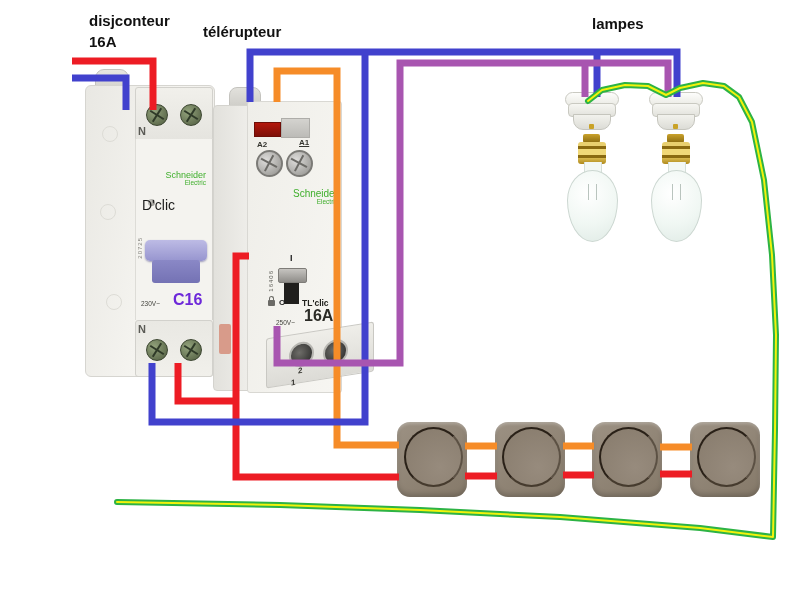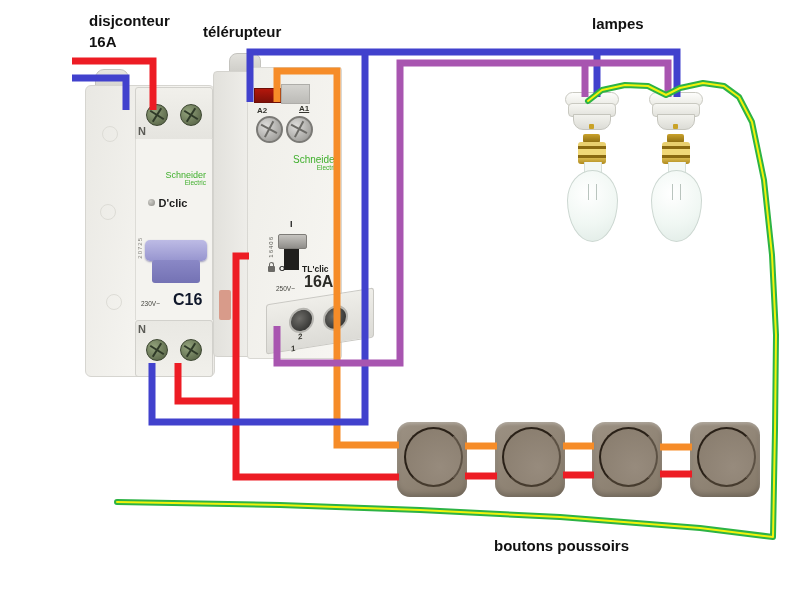--- a/index.html
+++ b/index.html
@@ -31,35 +31,35 @@
   #breaker .s-t1{left:10px;top:16px;} #breaker .s-t2{left:44px;top:16px;}
   #breaker .s-b1{left:10px;top:18px;} #breaker .s-b2{left:44px;top:18px;}
   #breaker .b-ntop{position:absolute;left:53px;top:40px;font-size:11px;font-weight:bold;color:#5a5a55;}
   #breaker .b-nbot{position:absolute;left:53px;top:238px;font-size:11px;font-weight:bold;color:#5a5a55;}
   #breaker .b-front{position:absolute;left:50px;top:54px;width:76px;height:181px;
     background:#f4f3ef;border-left:1px solid #dddcd7;border-right:1px solid #d2d1cc;}
   .sch-logo{position:absolute;text-align:right;line-height:1;}
   .sch-logo .l1{display:block;color:#3faf2c;font-weight:normal;font-size:9px;}
   .sch-logo .l2{display:block;color:#3faf2c;font-size:6.5px;}
   #breaker .sch-logo{left:14px;top:32px;width:56px;}
-  #breaker .b-dclic{position:absolute;left:6px;top:58px;width:62px;text-align:center;
-    font-size:11px;font-weight:bold;color:#1c1c1c;}
+  #breaker .b-dclic{position:absolute;left:6px;top:58px;width:62px;text-align:left;
+    font-size:14px;font-weight:normal;color:#1c1c1c;}
   #breaker .b-dot{position:absolute;left:12px;top:60px;width:7px;height:7px;border-radius:50%;
     background:radial-gradient(circle at 35% 35%,#cfcec9,#8a8984);}
   #breaker .b-lever-top{position:absolute;left:60px;top:155px;width:62px;height:21px;border-radius:5px;
     background:linear-gradient(#bdbbe5,#9795cf);box-shadow:0 1px 2px #9a99b9;}
   #breaker .b-lever-bot{position:absolute;left:67px;top:175px;width:48px;height:23px;border-radius:3px;
     background:linear-gradient(#8a88c6,#7472b4);}
   #breaker .b-code{position:absolute;left:52px;top:152px;font-size:6px;color:#84837e;
     writing-mode:vertical-rl;transform:rotate(180deg);letter-spacing:1px;}
   #breaker .b-volt{position:absolute;left:56px;top:215px;font-size:6.5px;color:#45453f;}
-  #breaker .b-c16{position:absolute;left:88px;top:206px;font-size:16px;font-weight:bold;color:#0f172a;}
-
-  
-  #teleswitch{position:absolute;left:213px;top:67px;width:150px;height:292px;z-index:2;}
+  #breaker .b-c16{position:absolute;left:88px;top:206px;font-size:16px;font-weight:bold;color:#6d28d9;}
+
+  
+  #teleswitch{position:absolute;left:213px;top:101px;width:150px;height:292px;z-index:2;}
   #teleswitch .t-clip{position:absolute;left:16px;top:-14px;width:30px;height:18px;
     background:linear-gradient(#e2e1dc,#cfcec9);border:1px solid #c4c3be;border-radius:8px 8px 0 0;}
   #teleswitch .t-side{position:absolute;left:0;top:4px;width:36px;height:284px;
     background:linear-gradient(90deg,#e2e1dc,#efeeea);border:1px solid #d4d3ce;border-radius:4px 0 0 4px;}
   #teleswitch .t-din{position:absolute;left:5px;top:218px;width:12px;height:30px;background:#d89b8a;border-radius:2px;}
   #teleswitch .t-front{position:absolute;left:34px;top:0;width:93px;height:290px;
     background:linear-gradient(100deg,#efeee9,#f7f6f2);border:1px solid #d9d8d3;border-radius:3px;}
   #teleswitch .t-ind-red{position:absolute;left:6px;top:20px;width:25px;height:13px;
     background:linear-gradient(#b3170c,#7e1008);border:1px solid #6e0e07;}
   #teleswitch .t-ind-grey{position:absolute;left:33px;top:16px;width:27px;height:18px;
@@ -129,21 +129,20 @@
 </style>
 </head>
 <body>
 
 <div id="canvas">
 
   <div class="lbl" id="lbl-breaker1">disjconteur</div>
   <div class="lbl" id="lbl-breaker2">16A</div>
   <div class="lbl" id="lbl-tele">télérupteur</div>
   <div class="lbl" id="lbl-lampes">lampes</div>
-  <div class="lbl" id="lbl-buttons">boutons poussoirs</div>
 
   <div id="breaker">
     <div class="b-clip"></div>
     <div class="b-body">
       <div class="mold m1"></div>
       <div class="mold m2"></div>
       <div class="mold m3"></div>
     </div>
     <div class="b-top-block">
       <div class="screw s-t1"></div>

